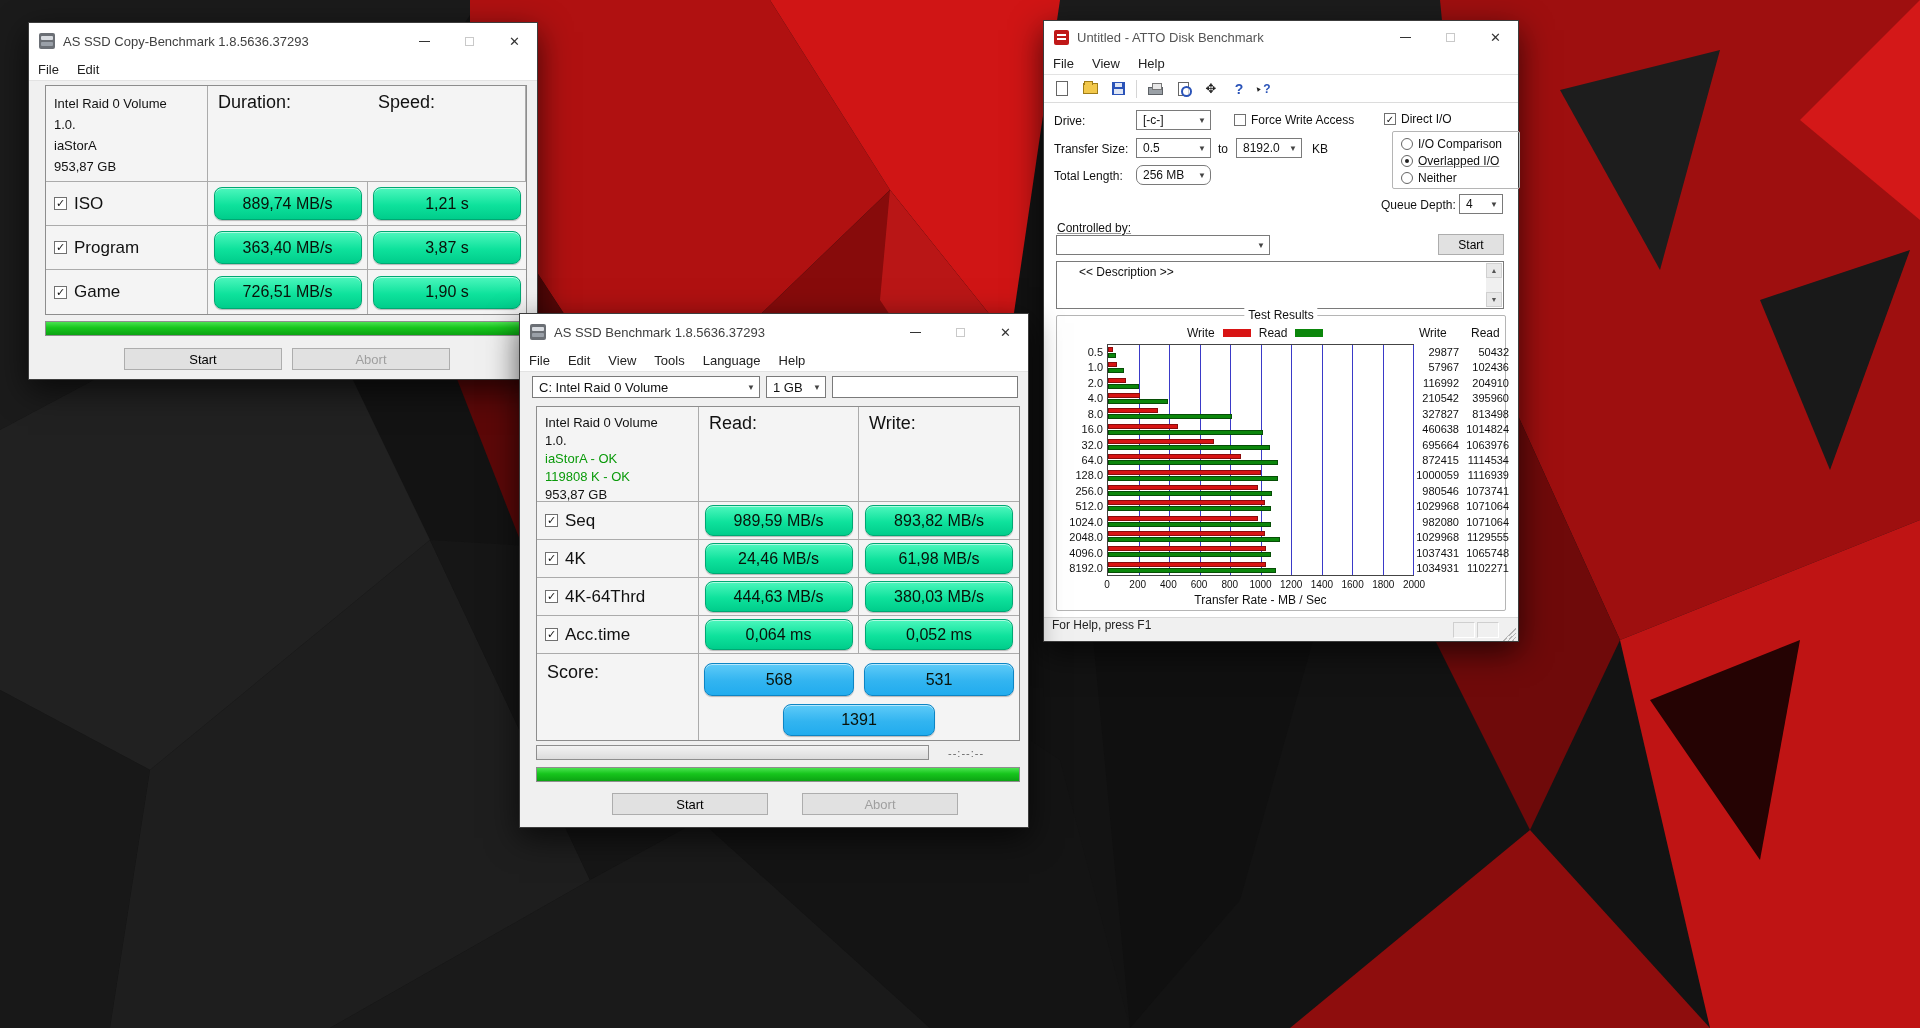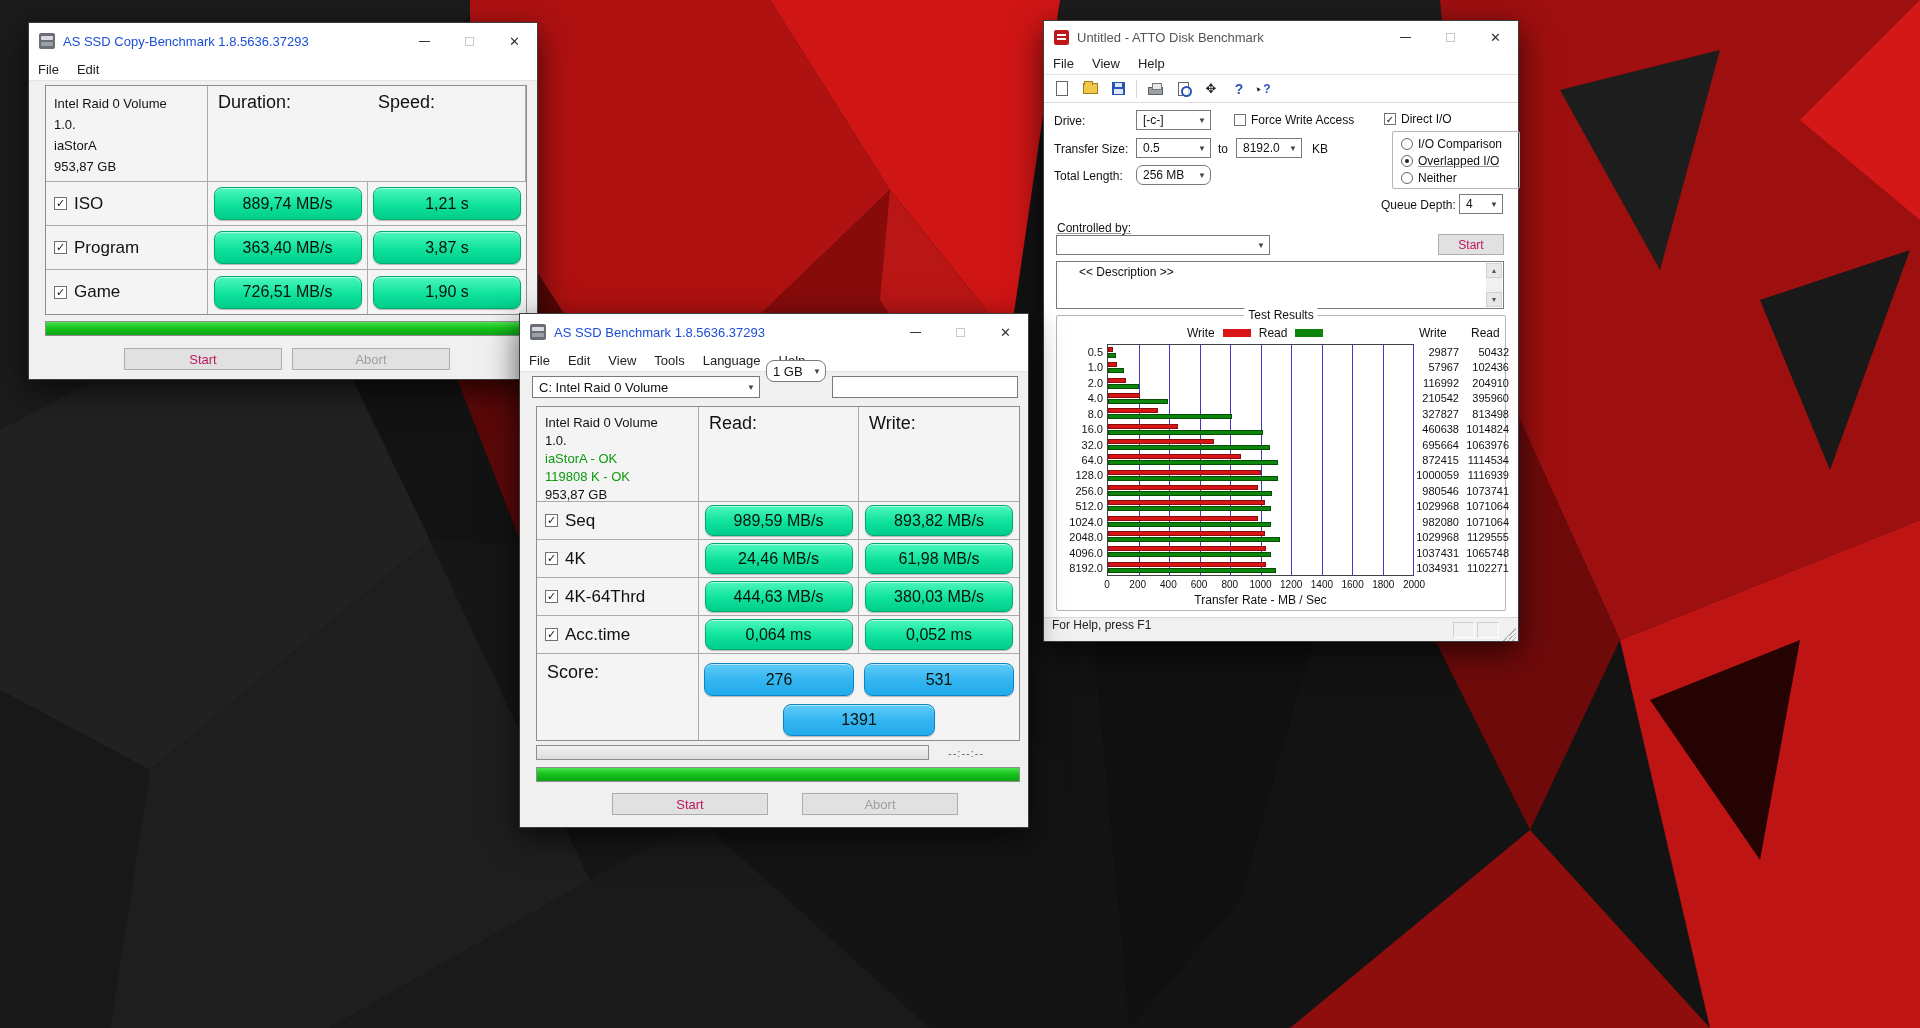--- a/index.html
+++ b/index.html
@@ -5,21 +5,21 @@
   * { margin:0; padding:0; box-sizing:border-box; }
   html,body { width:1920px; height:1028px; overflow:hidden; font-family:"Liberation Sans","DejaVu Sans",sans-serif; }
   body { position:relative; background:#131313; }
   #bg { position:absolute; inset:0; z-index:0; }
 
   
   .win { position:absolute; background:#f0f0f0; border:1px solid #3c3c3c; box-shadow:0 10px 30px rgba(0,0,0,.65); }
   .tbar { display:flex; align-items:center; background:#ffffff; height:36px; }
   .tbar.small { height:32px; }
   .ticon { width:16px; height:16px; margin:0 8px 0 10px; flex:none; }
-  .ttext { font-size:13px; color:#1d4ed8; white-space:nowrap; }
+  .ttext { font-size:13px; color:#404040; white-space:nowrap; }
   .ttext.gray { color:#555; }
   .wbtns { margin-left:auto; display:flex; height:100%; }
   .wb { width:45px; height:100%; display:flex; align-items:center; justify-content:center; font-size:12px; color:#333; }
   .wb .glyph-min { width:11px; height:1px; background:#333; display:block; }
   .wb .glyph-max { width:9px; height:9px; border:1px solid #c9c9c9; display:block; }
   .wb .glyph-close { font-size:13px; color:#333; line-height:1; }
   .menubar { display:flex; background:#fff; border-bottom:1px solid #e3e3e3; align-items:center; }
   .mitem { font-size:13px; color:#222; padding:3px 9px; }
 
   
@@ -35,21 +35,21 @@
   .drive-info .ok { color:#0a9a0a; }
   .col-head { padding:6px 10px; font-size:18px; color:#111; }
   .row-label { display:flex; align-items:center; padding-left:8px; font-size:17px; color:#111; gap:7px; }
   .cb { width:13px; height:13px; background:#fff; border:1px solid #707070; display:inline-flex; align-items:center; justify-content:center; font-size:11px; color:#111; flex:none; }
   .cb.checked:before { content:"\2713"; }
   .pill-wrap { display:flex; align-items:center; justify-content:center; height:100%; }
   .pill { width:148px; height:33px; border-radius:8px; border:1px solid #00a873; background:linear-gradient(180deg,#4df7bd 0%,#0ee29c 55%,#00cd8b 100%); box-shadow:inset 0 1px 0 rgba(255,255,255,.55), 0 1px 1px rgba(0,0,0,.25); display:flex; align-items:center; justify-content:center; font-size:16px; color:#091209; }
   .pill.blue { border-color:#0d85c4; background:linear-gradient(180deg,#5ecbf8 0%,#32b4f0 55%,#21acee 100%); }
   .progress { position:absolute; height:15px; border:1px solid #8e8e8e; background:linear-gradient(180deg,#49e34f 0%,#16c51c 45%,#0ca313 100%); }
   .progress.empty { background:linear-gradient(180deg,#f3f3f3,#dcdcdc); }
-  .btn { position:absolute; height:22px; background:#e1e1e1; border:1px solid #adadad; font-size:13px; color:#be185d; font-family:inherit; display:flex; align-items:center; justify-content:center; }
+  .btn { position:absolute; height:22px; background:#e1e1e1; border:1px solid #adadad; font-size:13px; color:#000000; font-family:inherit; display:flex; align-items:center; justify-content:center; }
   .btn.disabled { color:#9f9f9f; }
   .combo { position:absolute; background:#fff; border:1px solid #7a7a7a; font-size:13px; color:#111; display:flex; align-items:center; padding:0 20px 0 6px; }
   .combo .arr { position:absolute; right:4px; top:50%; transform:translateY(-50%); font-size:8px; color:#444; }
   .tinput { position:absolute; background:#fff; border:1px solid #7a7a7a; font-size:13px; padding:0 5px; font-family:inherit; }
   .timer { position:absolute; font-size:11px; color:#666; letter-spacing:1px; }
   .score-label { padding:8px 10px; font-size:18px; color:#111; }
 
   
   .atto-icon { background:#c01818; border-radius:2px; position:relative; }
   .atto-icon:before { content:""; position:absolute; left:3px; right:3px; top:4px; height:2px; background:#fff; box-shadow:0 4px 0 #fff; }
@@ -242,21 +242,21 @@
     <span class="mitem">View</span>
     <span class="mitem">Tools</span>
     <span class="mitem">Language</span>
     <span class="mitem">Help</span>
   </div>
 
   <div class="combo" style="left:12px; top:62px; width:228px; height:22px;">
     <span>C: Intel Raid 0 Volume</span>
       <span class="arr">▼</span>
   </div>
-  <div class="combo" style="left:246px; top:46px; width:60px; height:22px;border-radius:8px;">
+  <div class="combo" style="left:246px; top:62px; width:60px; height:22px;">
     <span>1 GB</span>
       <span class="arr">▼</span>
   </div>
   <input class="tinput" style="left: 312px; top: 62px; width: 186px; height: 22px;" value="">
 
   <div class="grid-table" style="left:16px; top:92px; width:484px; grid-template-columns:162px 160px 160px; grid-template-rows:95px 38px 38px 38px 38px 86px;">
     <div class="cell drive-info" style="line-height:18px;">
       <div>Intel Raid 0 Volume</div>
       <div>1.0.</div>
       <div class="ok">iaStorA - OK</div>
@@ -322,21 +322,21 @@
       </div>
     <div class="cell last-col">
         <div class="pill-wrap">
           <div class="pill" style="height:31px;">0,052 ms</div>
         </div>
       </div>
 
     <div class="cell last-row score-label">Score:</div>
     <div class="cell last-col last-row" style="grid-column:2/4;">
       <div style="display:flex; justify-content:space-around; margin-top:9px;">
-        <div class="pill blue" style="width:150px; height:33px;">276</div>
+        <div class="pill blue" style="width:150px; height:33px;">568</div>
         <div class="pill blue" style="width:150px; height:33px;">531</div>
       </div>
       <div style="display:flex; justify-content:center; margin-top:8px;">
         <div class="pill blue" style="width:152px; height:32px;">1391</div>
       </div>
     </div>
   </div>
 
   <div class="progress empty" style="left:16px; top:431px; width:393px;"></div>
   <div class="timer" style="left:428px; top:433px;">--:--:--</div>

